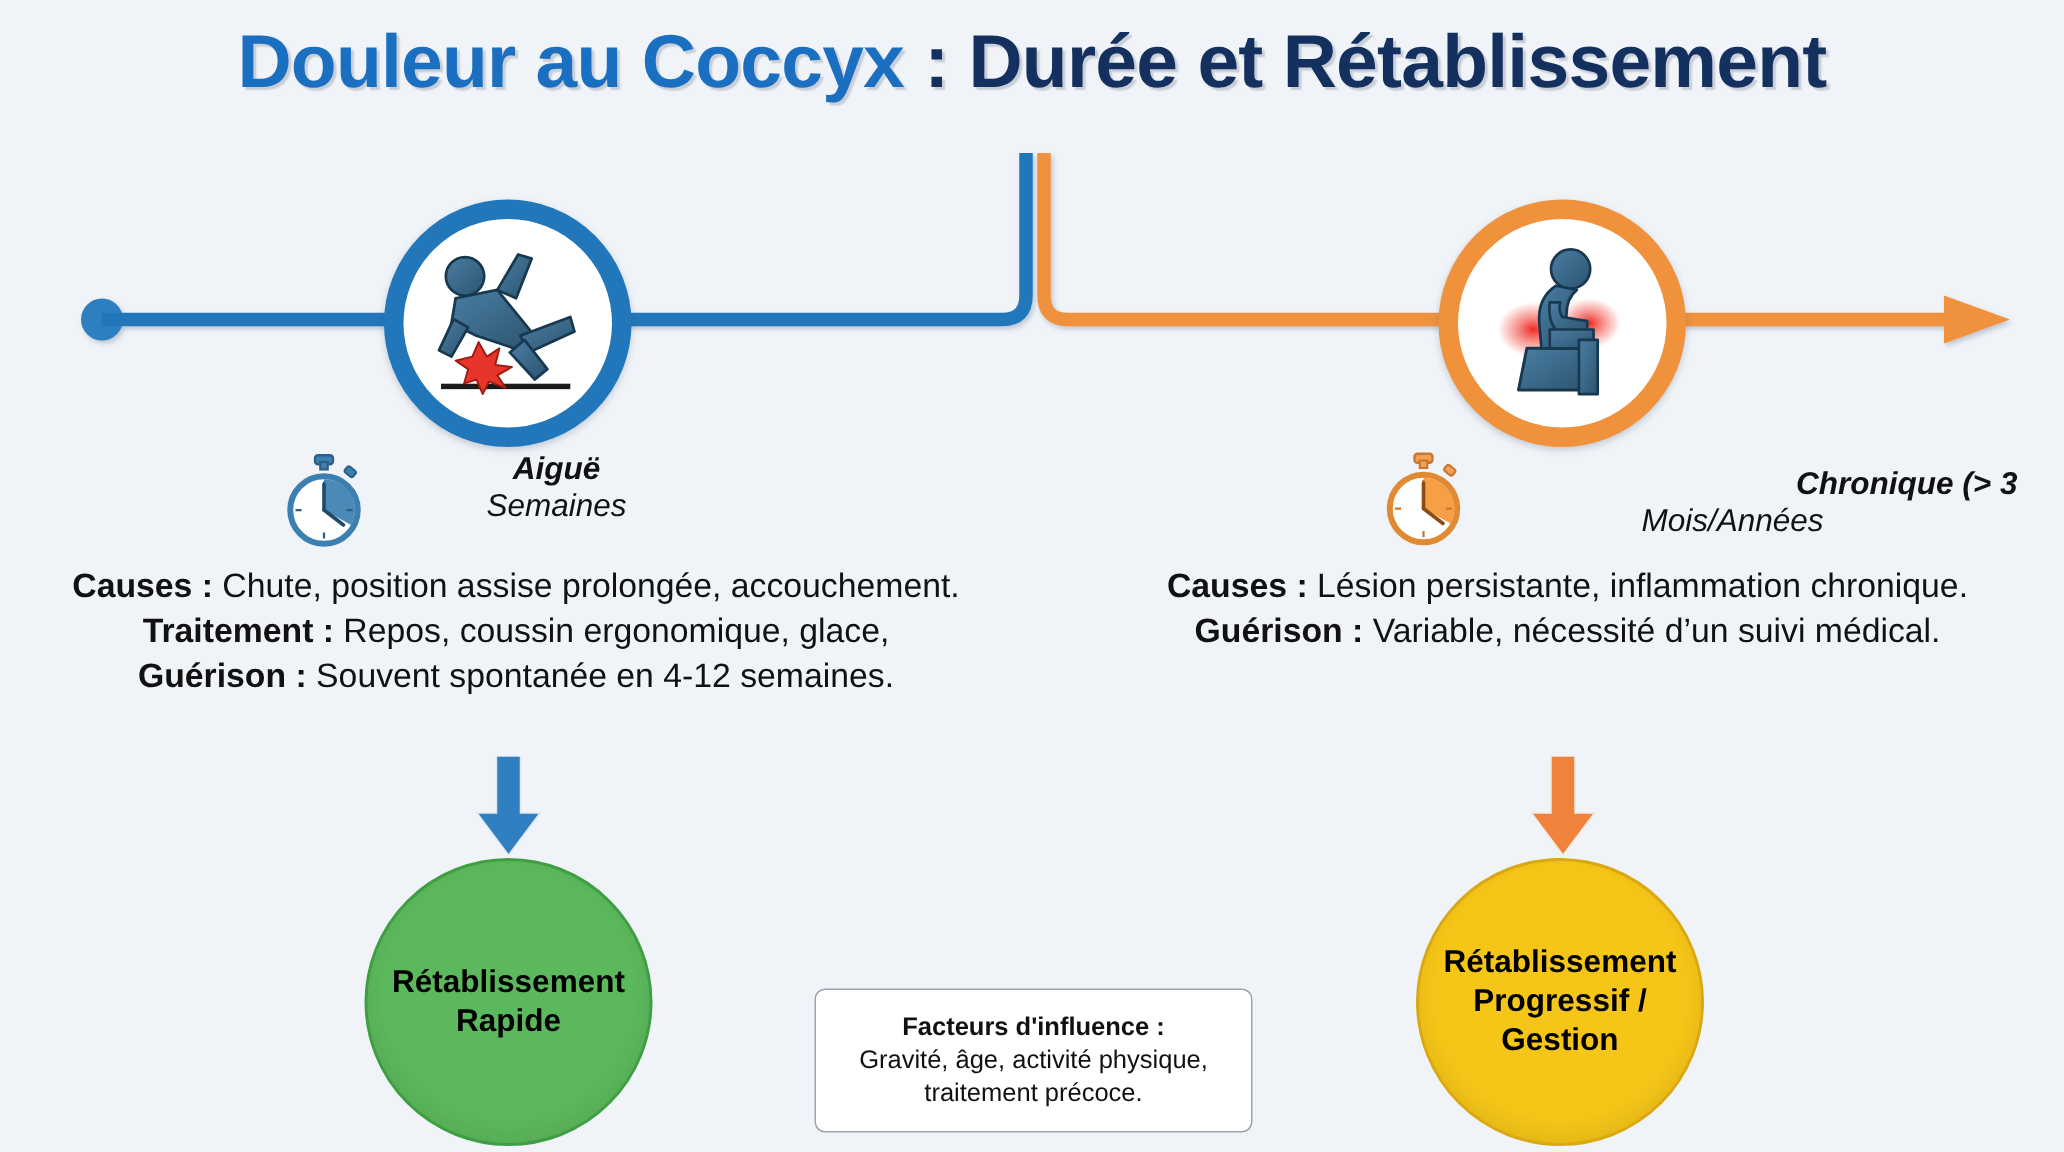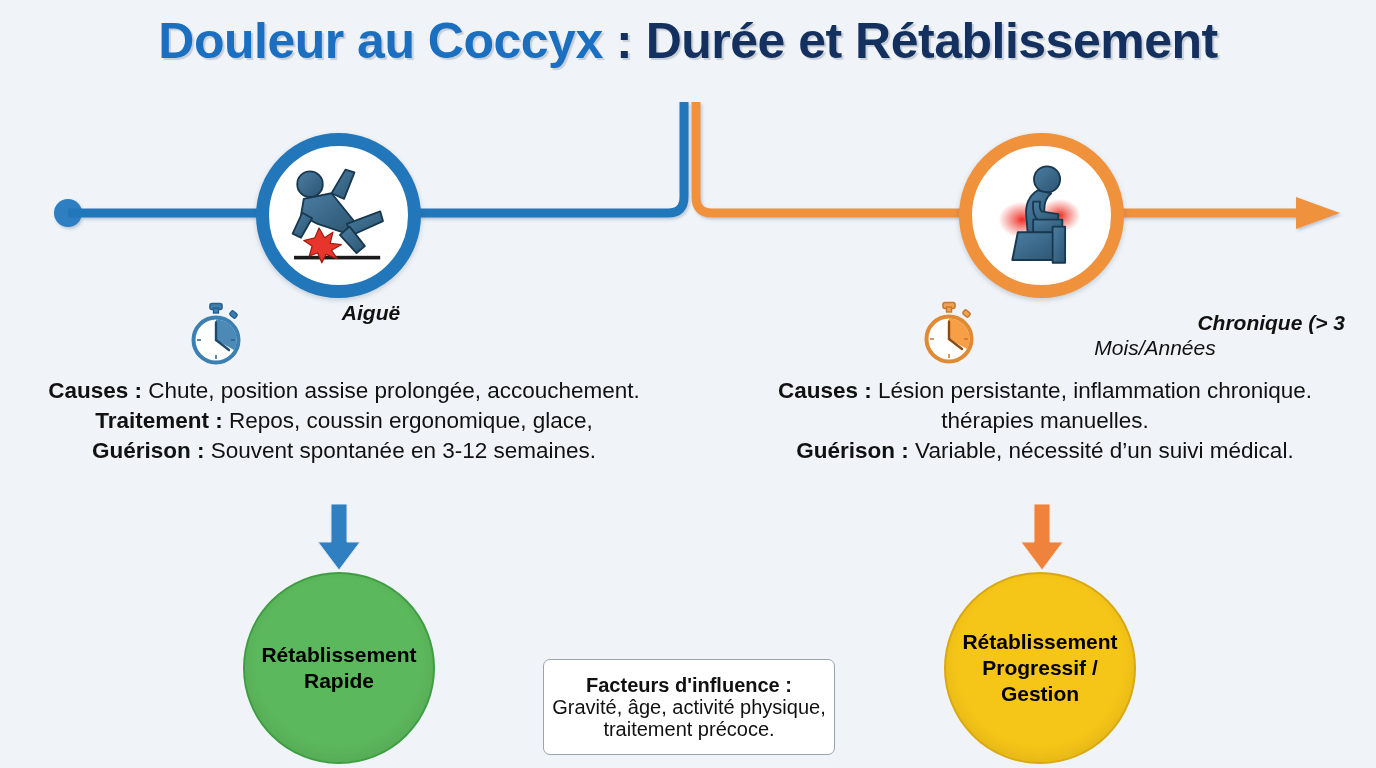--- a/index.html
+++ b/index.html
@@ -174,21 +174,21 @@
     height: 96px;
     background: #ffffff;
     border: 1.5px solid #9aa4ae;
     border-radius: 7px;
     box-sizing: border-box;
     display: flex;
     flex-direction: column;
     align-items: center;
     justify-content: center;
     text-align: center;
-    font-size: 20px;
+    font-size: 17px;
     line-height: 22px;
   }
   #influence-box .inf-title { font-weight: bold; display: block; }
   #influence-box .inf-body  { display: block; }
 </style>
 </head>
 <body>
 
 <div class="stage">
 
@@ -283,20 +283,21 @@
       <line x1="50" y1="38" x2="46" y2="38"></line>
       <line x1="31" y1="57" x2="31" y2="53"></line>
       <line x1="12" y1="38" x2="16" y2="38"></line>
     </g>
     <line x1="31" y1="38" x2="31" y2="21" stroke="#1f4a6b" stroke-width="2.4" stroke-linecap="round"></line>
     <line x1="31" y1="38" x2="44" y2="48" stroke="#1f4a6b" stroke-width="2.4" stroke-linecap="round"></line>
   </svg>
 
   <div id="label-acute" class="stage-label">
     <span class="lbl-bold">Aiguë</span>
+    <span class="lbl-sub">Semaines</span>
   </div>
 
   <svg id="watch-chronic" class="watch-icon" viewBox="0 0 62 64">
     <rect x="25" y="1.5" width="12" height="6" rx="2" fill="#f0a152" stroke="#c9772c" stroke-width="1.6"></rect>
     <rect x="28.5" y="6" width="5" height="5" fill="#f0a152" stroke="#c9772c" stroke-width="1.4"></rect>
     <rect x="45" y="10" width="7" height="5" rx="1.5" transform="rotate(40 48.5 12.5)" fill="#f0a152" stroke="#c9772c" stroke-width="1.4"></rect>
     <circle cx="31" cy="38" r="22.5" fill="#ffffff" stroke="#e08b33" stroke-width="4"></circle>
     <path d="M 31 38 L 31 17.5 A 20.5 20.5 0 0 1 49 48 Z" fill="#f59a3c" opacity="0.95"></path>
     <g stroke="#c9772c" stroke-width="1.5">
       <line x1="31" y1="19" x2="31" y2="23"></line>
@@ -309,26 +310,25 @@
   </svg>
 
   <div id="label-chronic" class="stage-label">
     <span class="lbl-bold">Chronique (&gt; 3</span>
     <span class="lbl-sub">Mois/Années</span>
   </div>
 
   <div id="details-acute" class="detail-block">
     <span class="d-line"><b>Causes :</b><span> Chute, position assise prolongée, accouchement.</span></span>
     <span class="d-line"><b>Traitement :</b><span> Repos, coussin ergonomique, glace,</span></span>
-    <span class="d-line"><b>Guérison :</b><span> Souvent spontanée en 3-12 semaines.</span></span>
+    <span class="d-line"><b>Guérison :</b><span> Souvent spontanée en 4-12 semaines.</span></span>
   </div>
 
   <div id="details-chronic" class="detail-block">
     <span class="d-line"><b>Causes :</b><span> Lésion persistante, inflammation chronique.</span></span>
-    <span class="d-line">thérapies manuelles.</span>
     <span class="d-line"><b>Guérison :</b><span> Variable, nécessité d’un suivi médical.</span></span>
   </div>
 
   <svg id="arrow-acute" class="down-arrow" viewBox="0 0 46 68">
     <polygon points="15,0 31,0 31,38 44,38 23,66 2,38 15,38" fill="#2f7fc1" stroke="#dfe8f0" stroke-width="1"></polygon>
   </svg>
 
   <svg id="arrow-chronic" class="down-arrow" viewBox="0 0 46 68">
     <polygon points="15,0 31,0 31,38 44,38 23,66 2,38 15,38" fill="#f0833c" stroke="#f3e8df" stroke-width="1"></polygon>
   </svg>

